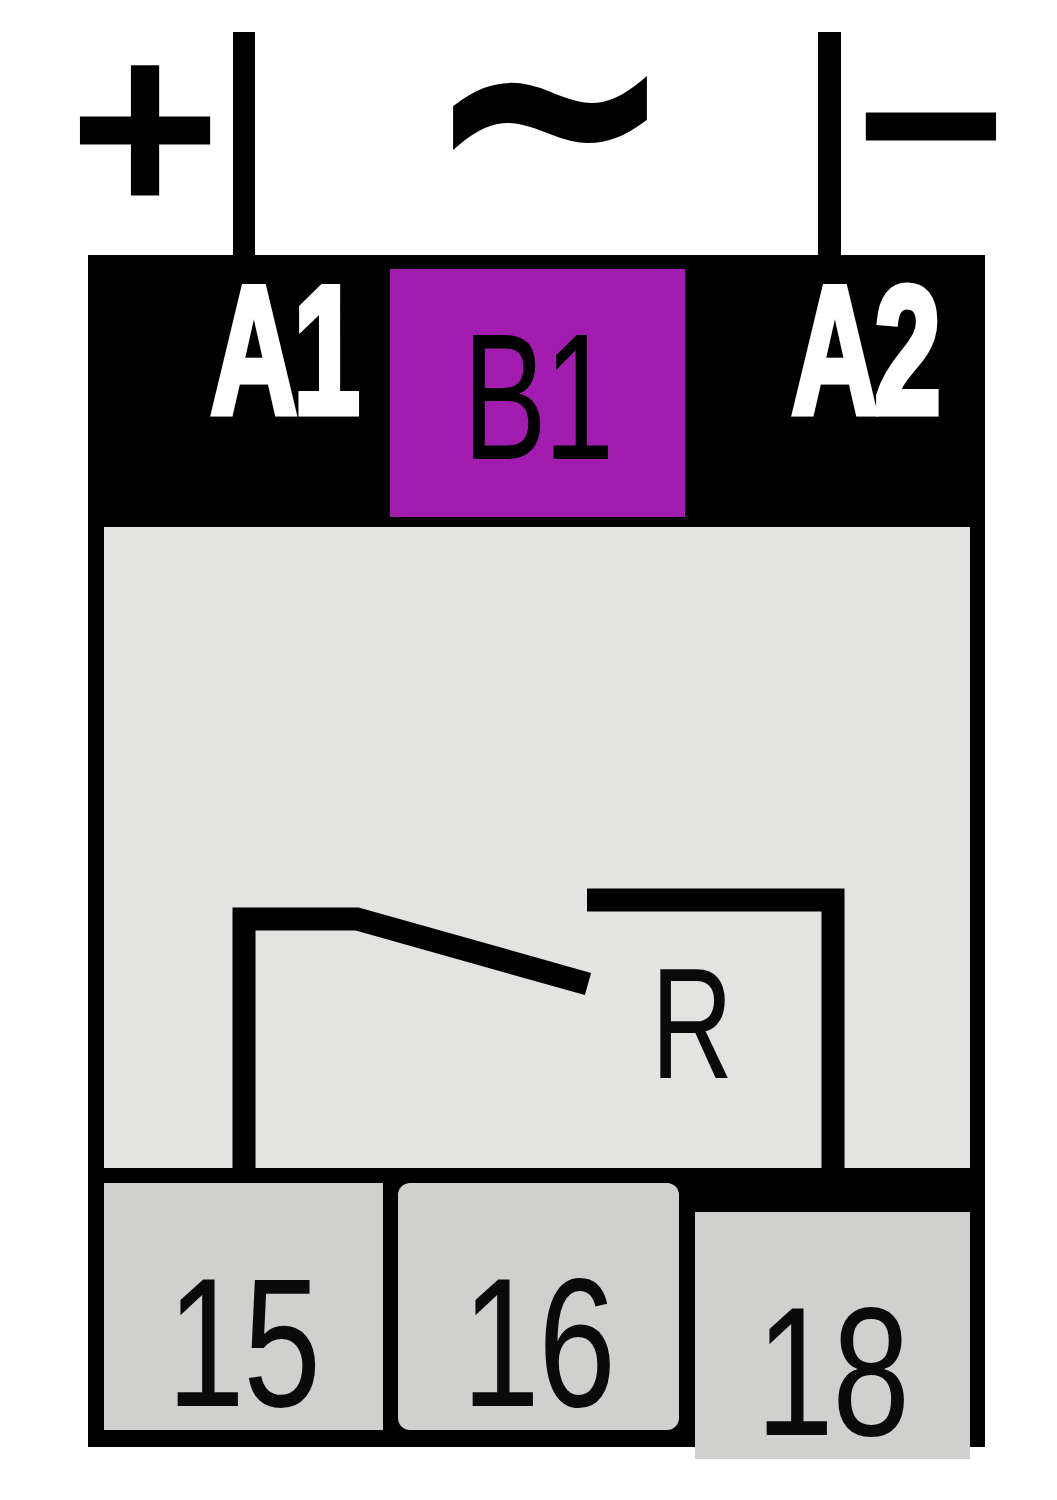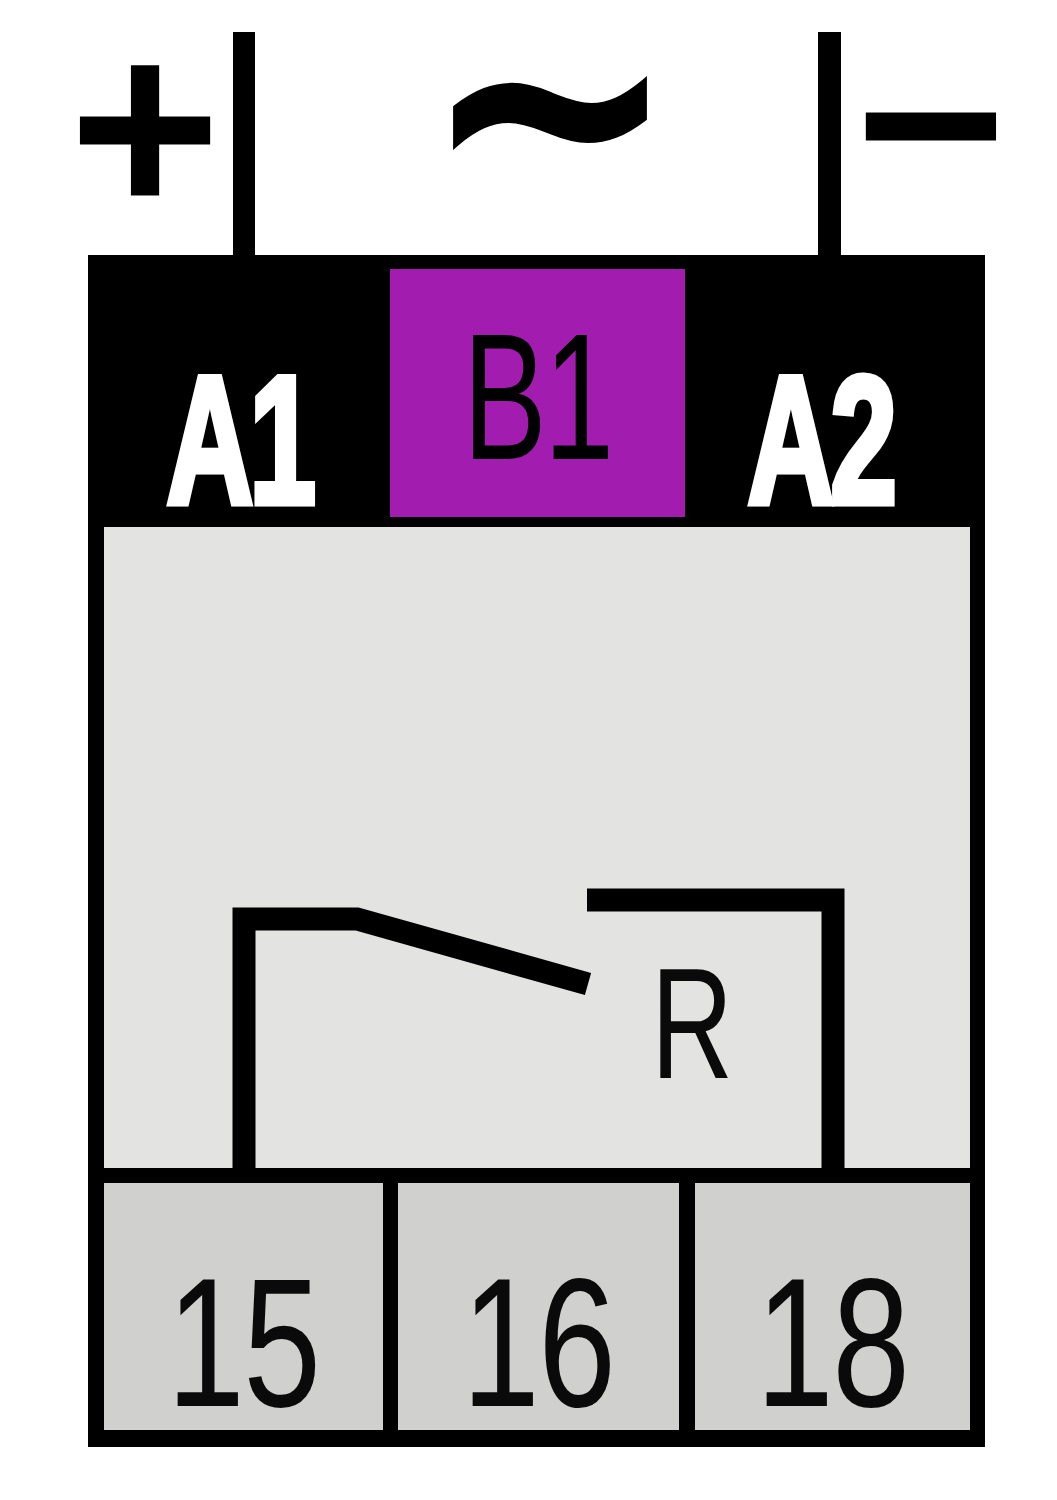--- a/index.html
+++ b/index.html
@@ -38,23 +38,24 @@
   
   #frame {
     position: absolute;
     left: 88px; top: 255px;
     width: 897px; height: 1192px;
     background: #000;
   }
   .zone {
     position: absolute;
     display: flex;
-    align-items: flex-end;
+    align-items: flex-start;
     justify-content: center;
     overflow: visible;
+    margin-left: 44px;
   }
   .lbl {
     line-height: 1;
     white-space: pre;
   }
   .lbl-heavy {
     font-size: 182px;
     font-weight: bold;
     color: #fff;
     -webkit-text-stroke: 7px #fff;
@@ -89,22 +90,22 @@
     background: #e3e3e2;
   }
   .outbox {
     position: absolute;
     top: 928px;
     height: 247px;
     background: #d0d0cf;
     display: flex; align-items: flex-end; justify-content: center;
   }
   #out15 { left: 16px;  width: 279px; }
-  #out16 { left: 310px; width: 281px; }
-  #out18 { left: 607px; width: 275px; }
+  #out16 { left: 310px; width: 281px; border-radius: 12px; }
+  #out18 { left: 607px; width: 275px; margin-top: 29px; }
 
   
   #contact-svg {
     position: absolute;
     left: 0; top: 0;
     width: 1057px; height: 1500px;
     pointer-events: none;
   }
   #relay-r {
     position: absolute;

